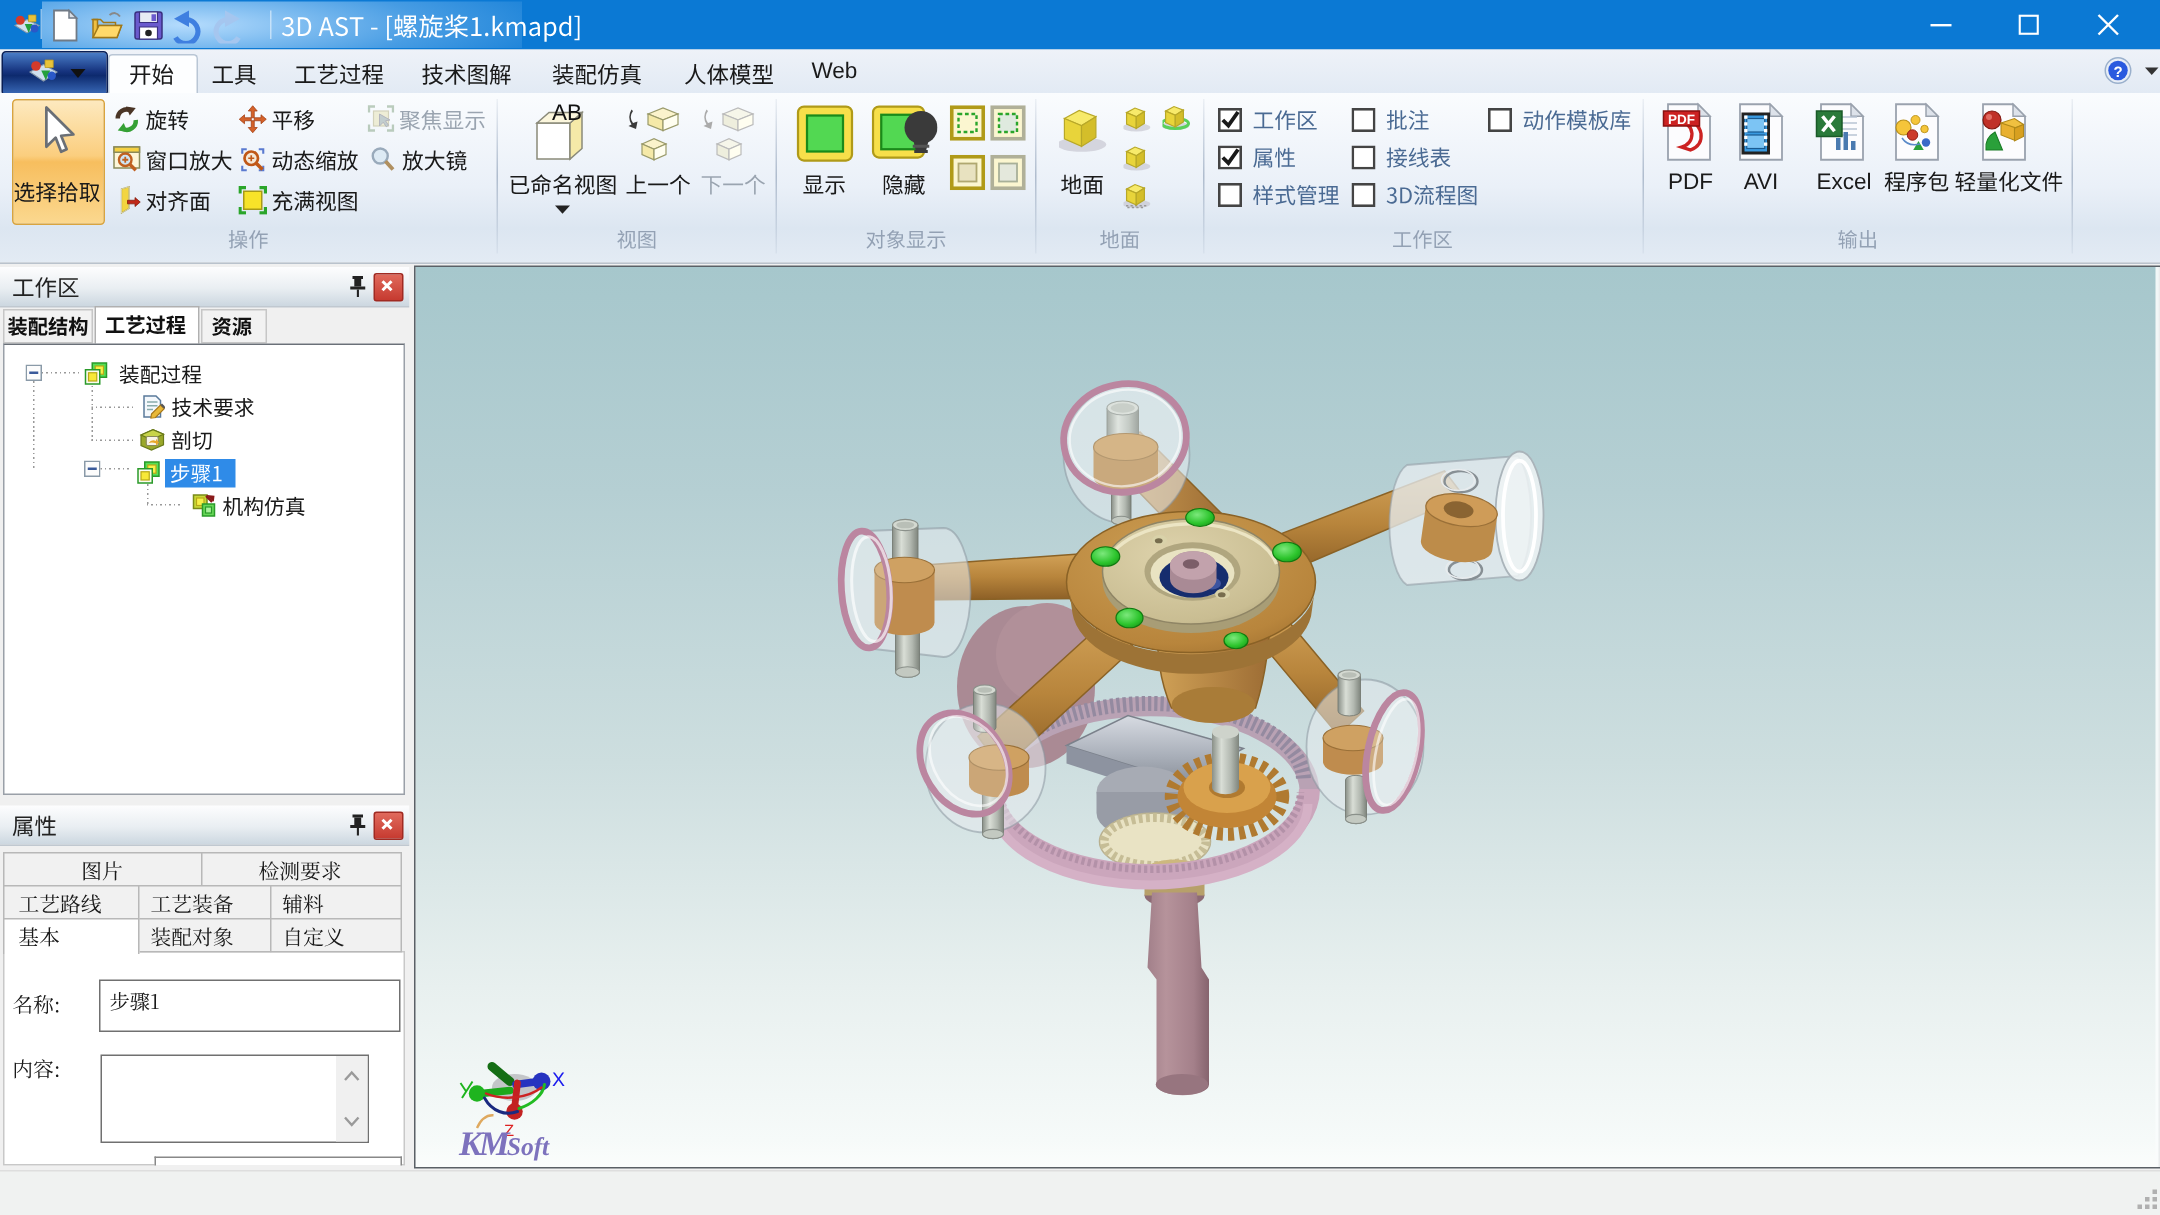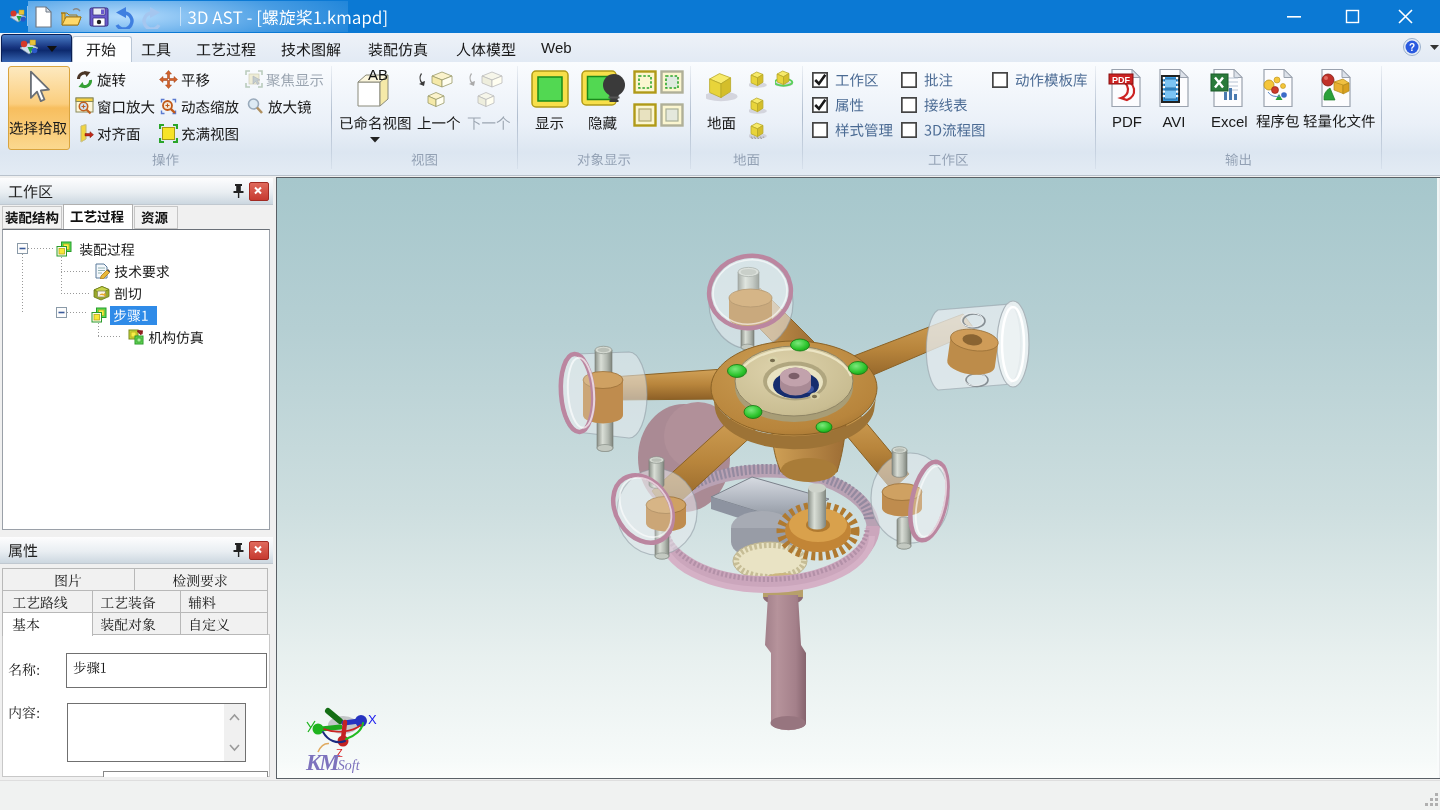--- a/index.html
+++ b/index.html
@@ -753,21 +753,21 @@
 <path d="M323 732 C328 741 337 744 345 741" stroke="#1a2a80" stroke-width="2" fill="none"></path>
 <path d="M346 739 C355 736 362 730 363 723" stroke="#22bb22" stroke-width="2" fill="none"></path>
 <path d="M324 729 C336 734 352 732 361 725" stroke="#cc2222" stroke-width="1.6" fill="none"></path>
 </g>
 <text x="368" y="724" font-family="Liberation Sans" font-size="13" fill="#1a1aee">X</text>
 <text x="336" y="757" font-family="Liberation Sans" font-size="11" fill="#dd2222">Z</text>
 <path d="M307 722 l4 6 m4 -7 l-7 11" stroke="#1db41d" stroke-width="1.3" fill="none"></path>
 
 </svg>
 <div class="abs" style="left:306px;top:750px;width:80px;height:26px;font-family:'Liberation Serif',serif;font-style:italic;color:#7d72bd;z-index:4;">
-<span style="font-size:23px;font-weight:bold;letter-spacing:-2px;">KM</span><span style="font-size:14px;font-weight:normal;">Soft</span></div>
+<span style="font-size:23px;font-weight:bold;letter-spacing:-2px;">KM</span><span style="font-size:17px;font-weight:bold;">Soft</span></div>
 <svg class="abs" style="left:316px;top:741px;z-index:4;" width="16" height="12" viewBox="0 0 16 12">
       <path d="M2 11 Q6 2 13 2.5" fill="none" stroke="#dfa95f" stroke-width="1.6"></path>
     </svg>
 <div class="abs" style="left:1437px;top:178px;width:3px;height:600px;background:rgba(250,252,252,.9);"></div>
 <div class="abs" style="left:0;top:780px;width:1440px;height:30px;background:#f0f2f1;border-top:1px solid #dedede;"></div>
 <svg class="abs" style="left:1424px;top:792px;" width="16" height="16" viewBox="0 0 16 16">
 <g fill="#b0b0b0">
         <rect x="11" y="1" width="3" height="3"></rect>
         <rect x="6" y="6" width="3" height="3"></rect>
         <rect x="11" y="6" width="3" height="3"></rect>

